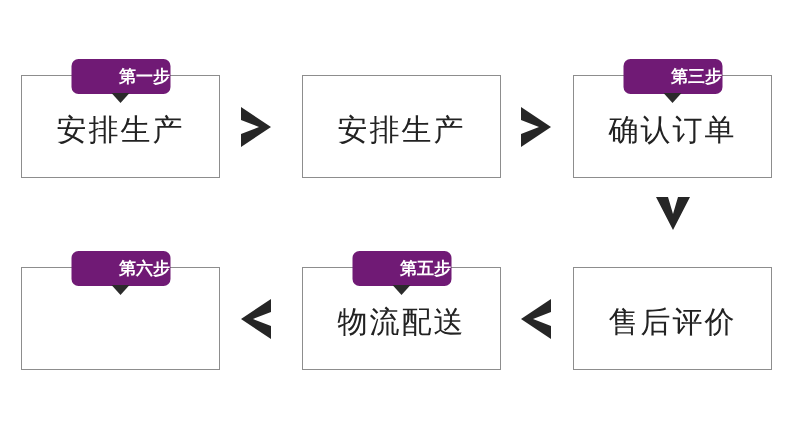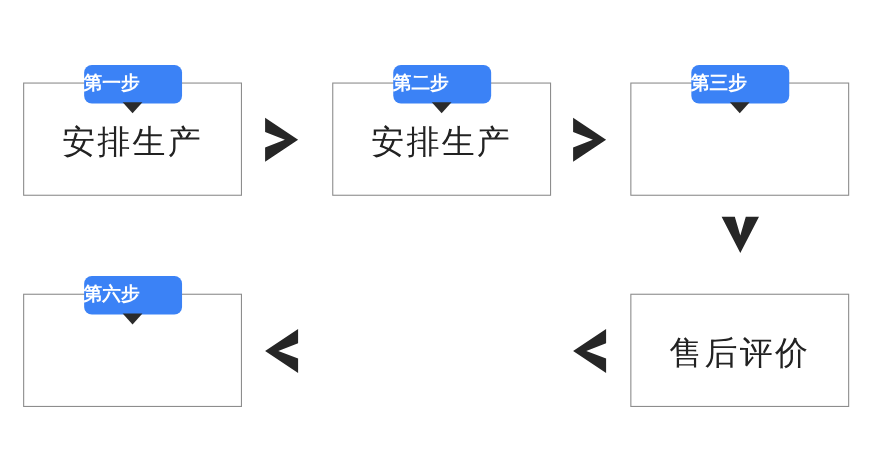--- a/index.html
+++ b/index.html
@@ -41,27 +41,27 @@
     white-space: nowrap;
     padding-top: 6px;
   }
 
   
   .step-badge {
     position: absolute;
     top: -17px;
     left: 50%;
     transform: translateX(-50%);
-    width: 89px;
+    width: 99px;
     height: 35px;
-    background: #3b82f6;
+    background: #701a75;
     border-radius: 7px;
     display: flex;
     align-items: center;
-    justify-content: flex-start;
+    justify-content: flex-end;
     z-index: 3;
   }
   .step-badge-text {
     color: #ffffff;
     font-size: 17px;
     font-weight: bold;
     line-height: 1;
     letter-spacing: 0px;
     white-space: nowrap;
     font-family: "DejaVu Sans", "Liberation Sans", sans-serif;
@@ -92,36 +92,40 @@
 <div id="canvas">
 
   <div class="step-box" style="left:21px; top:75px;">
     <div class="step-badge">
       <span class="step-badge-text">第一步</span>
     </div>
     <div class="step-label">安排生产</div>
   </div>
 
   <div class="step-box" style="left:302px; top:75px;">
-    <div class="step-badge">
-      <span class="step-badge-text">第二步</span>
-    </div>
     <div class="step-label">安排生产</div>
   </div>
 
   <div class="step-box" style="left:573px; top:75px;">
     <div class="step-badge">
       <span class="step-badge-text">第三步</span>
     </div>
+    <div class="step-label">确认订单</div>
   </div>
 
   <div class="step-box" style="left:573px; top:267px;">
     <div class="step-label">售后评价</div>
   </div>
 
+  <div class="step-box" style="left:302px; top:267px;">
+    <div class="step-badge">
+      <span class="step-badge-text">第五步</span>
+    </div>
+    <div class="step-label">物流配送</div>
+  </div>
 
   <div class="step-box" style="left:21px; top:267px;">
     <div class="step-badge">
       <span class="step-badge-text">第六步</span>
     </div>
   </div>
 
   <div class="arrow" style="left:239px; top:106px;">
     <svg width="34" height="42" viewBox="0 0 34 42" aria-hidden="true">
       <path d="M2,1 L2,14 L20,21 L2,28 L2,41 L32,21 Z" fill="#262626"></path>

